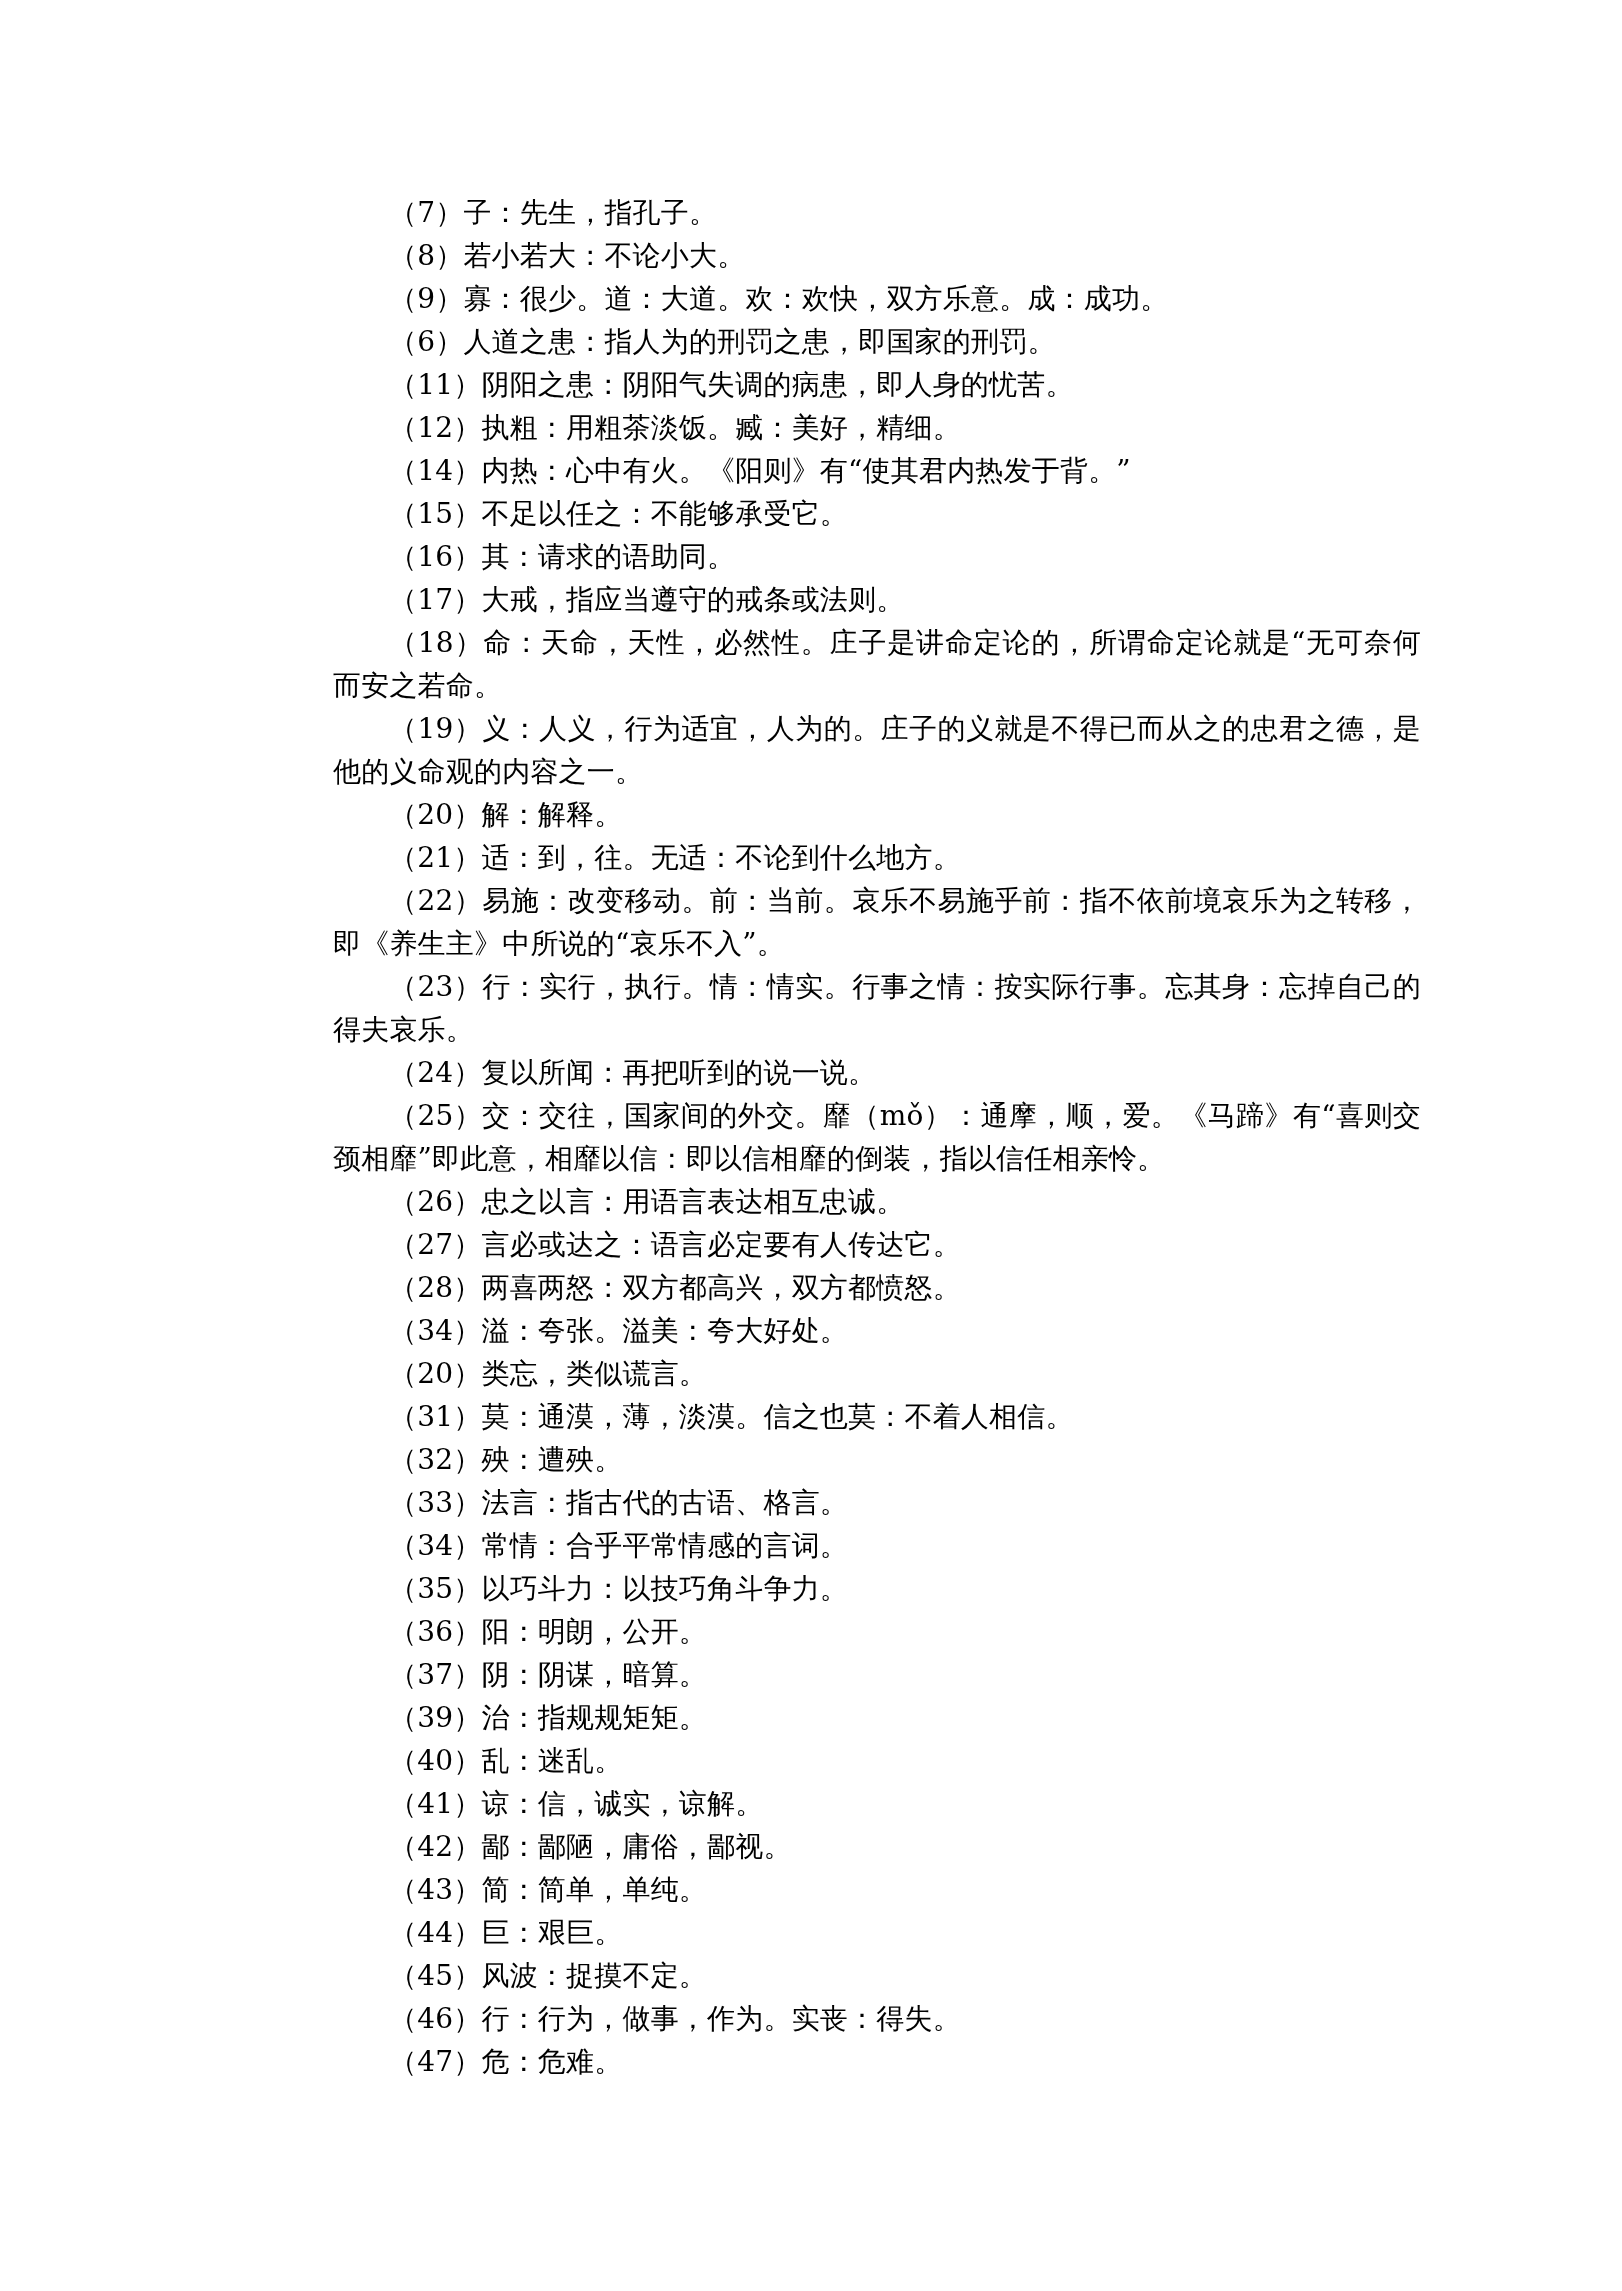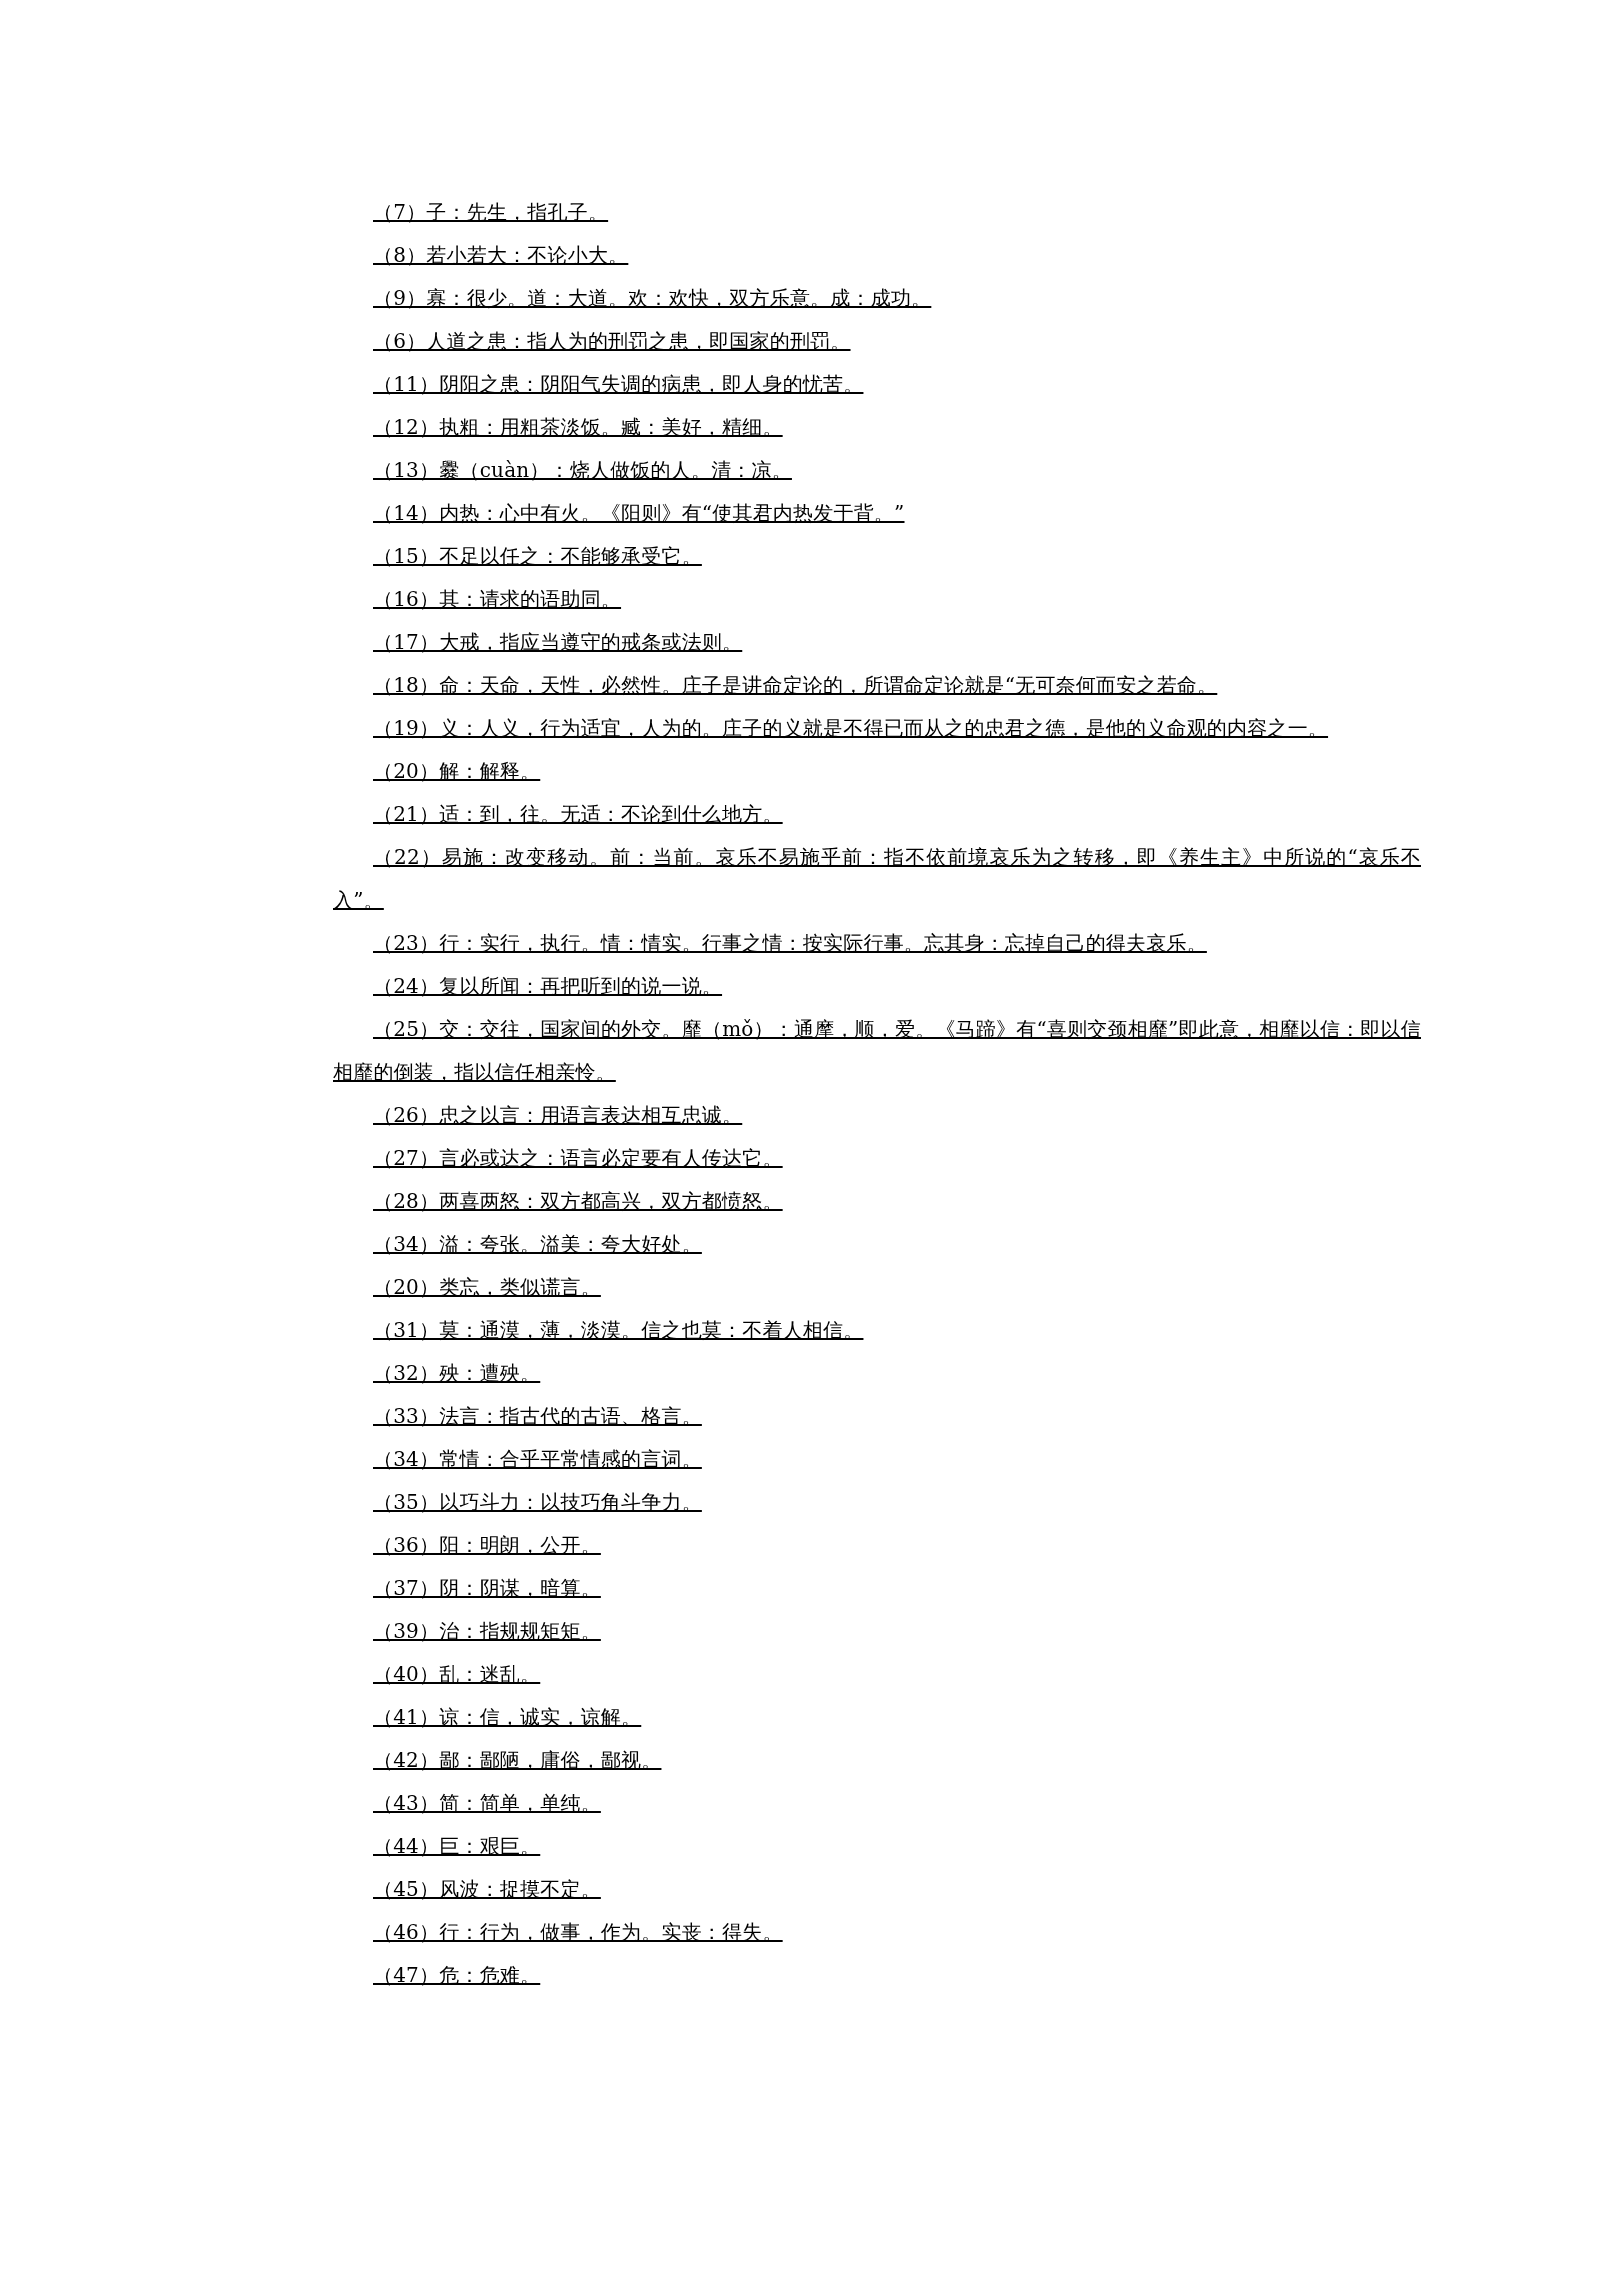--- a/index.html
+++ b/index.html
@@ -15,26 +15,25 @@
     overflow: hidden;
   }
   .page {
     position: relative;
     width: 1622px;
     height: 2292px;
     box-sizing: border-box;
     padding: 191px 201px 0 333px;
   }
   .body-text {
-    font-size: 20px;
+    font-size: 28px;
     line-height: 43px;
     text-align: justify;
     text-justify: inter-ideograph;
     letter-spacing: 0.2px;
-    text-decoration: underline;
   }
   .note-line {
     text-indent: 2em;
     margin: 0;
     padding: 0;
   }
   
   .note-line.wrap {
     text-indent: 2em;
   }
@@ -43,21 +42,20 @@
 <body>
 
 <div class="page">
   <div class="body-text">
     <p class="note-line">（7）子：先生，指孔子。</p>
     <p class="note-line">（8）若小若大：不论小大。</p>
     <p class="note-line">（9）寡：很少。道：大道。欢：欢快，双方乐意。成：成功。</p>
     <p class="note-line">（6）人道之患：指人为的刑罚之患，即国家的刑罚。</p>
     <p class="note-line">（11）阴阳之患：阴阳气失调的病患，即人身的忧苦。</p>
     <p class="note-line">（12）执粗：用粗茶淡饭。臧：美好，精细。</p>
-    <p class="note-line">（13）爨（cuàn）：烧人做饭的人。清：凉。</p>
     <p class="note-line">（14）内热：心中有火。《阳则》有“使其君内热发于背。”</p>
     <p class="note-line">（15）不足以任之：不能够承受它。</p>
     <p class="note-line">（16）其：请求的语助同。</p>
     <p class="note-line">（17）大戒，指应当遵守的戒条或法则。</p>
     <p class="note-line">（18）命：天命，天性，必然性。庄子是讲命定论的，所谓命定论就是“无可奈何而安之若命。</p>
     <p class="note-line wrap">（19）义：人义，行为适宜，人为的。庄子的义就是不得已而从之的忠君之德，是他的义命观的内容之一。</p>
     <p class="note-line">（20）解：解释。</p>
     <p class="note-line">（21）适：到，往。无适：不论到什么地方。</p>
     <p class="note-line wrap">（22）易施：改变移动。前：当前。哀乐不易施乎前：指不依前境哀乐为之转移，即《养生主》中所说的“哀乐不入”。</p>
     <p class="note-line">（23）行：实行，执行。情：情实。行事之情：按实际行事。忘其身：忘掉自己的得夫哀乐。</p>

